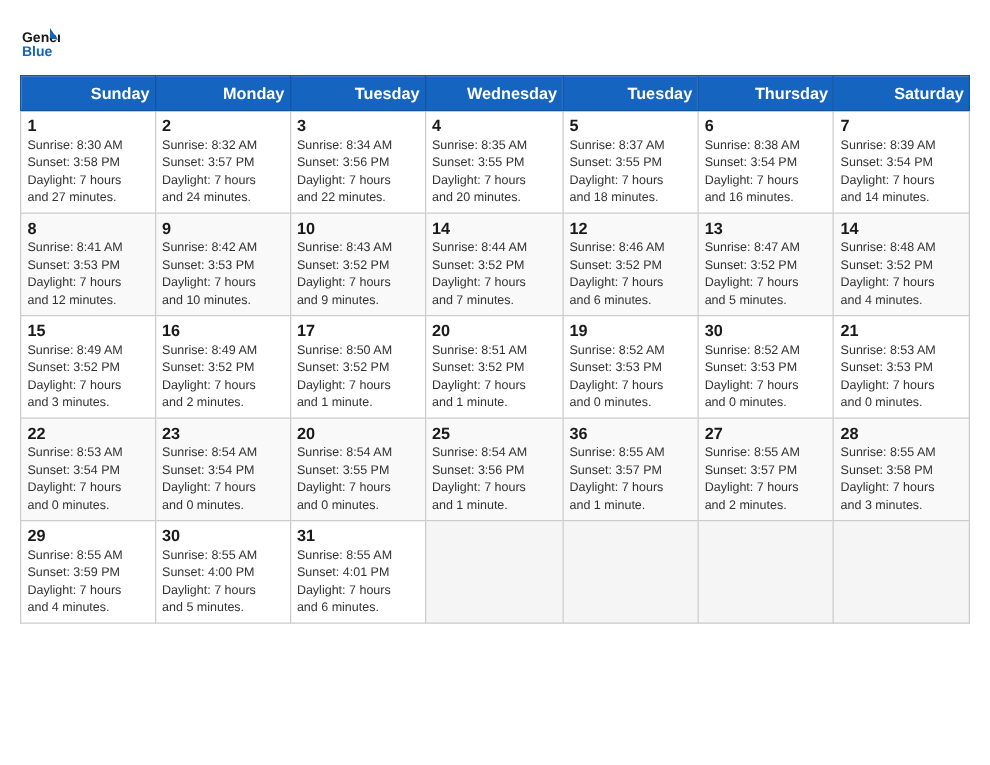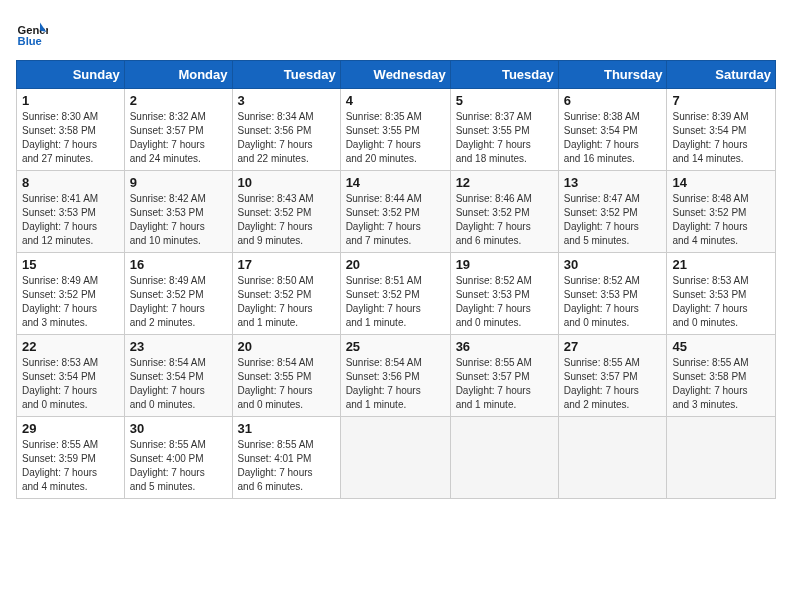--- a/index.html
+++ b/index.html
@@ -219,21 +219,21 @@
         </td>
         <td>
           <span class="day-num">36</span>
           <div class="day-info">Sunrise: 8:55 AM<br>Sunset: 3:57 PM<br>Daylight: 7 hours<br>and 1 minute.</div>
         </td>
         <td>
           <span class="day-num">27</span>
           <div class="day-info">Sunrise: 8:55 AM<br>Sunset: 3:57 PM<br>Daylight: 7 hours<br>and 2 minutes.</div>
         </td>
         <td>
-          <span class="day-num">45</span>
+          <span class="day-num">28</span>
           <div class="day-info">Sunrise: 8:55 AM<br>Sunset: 3:58 PM<br>Daylight: 7 hours<br>and 3 minutes.</div>
         </td>
       </tr>
       <tr>
         <td>
           <span class="day-num">29</span>
           <div class="day-info">Sunrise: 8:55 AM<br>Sunset: 3:59 PM<br>Daylight: 7 hours<br>and 4 minutes.</div>
         </td>
         <td>
           <span class="day-num">30</span>

